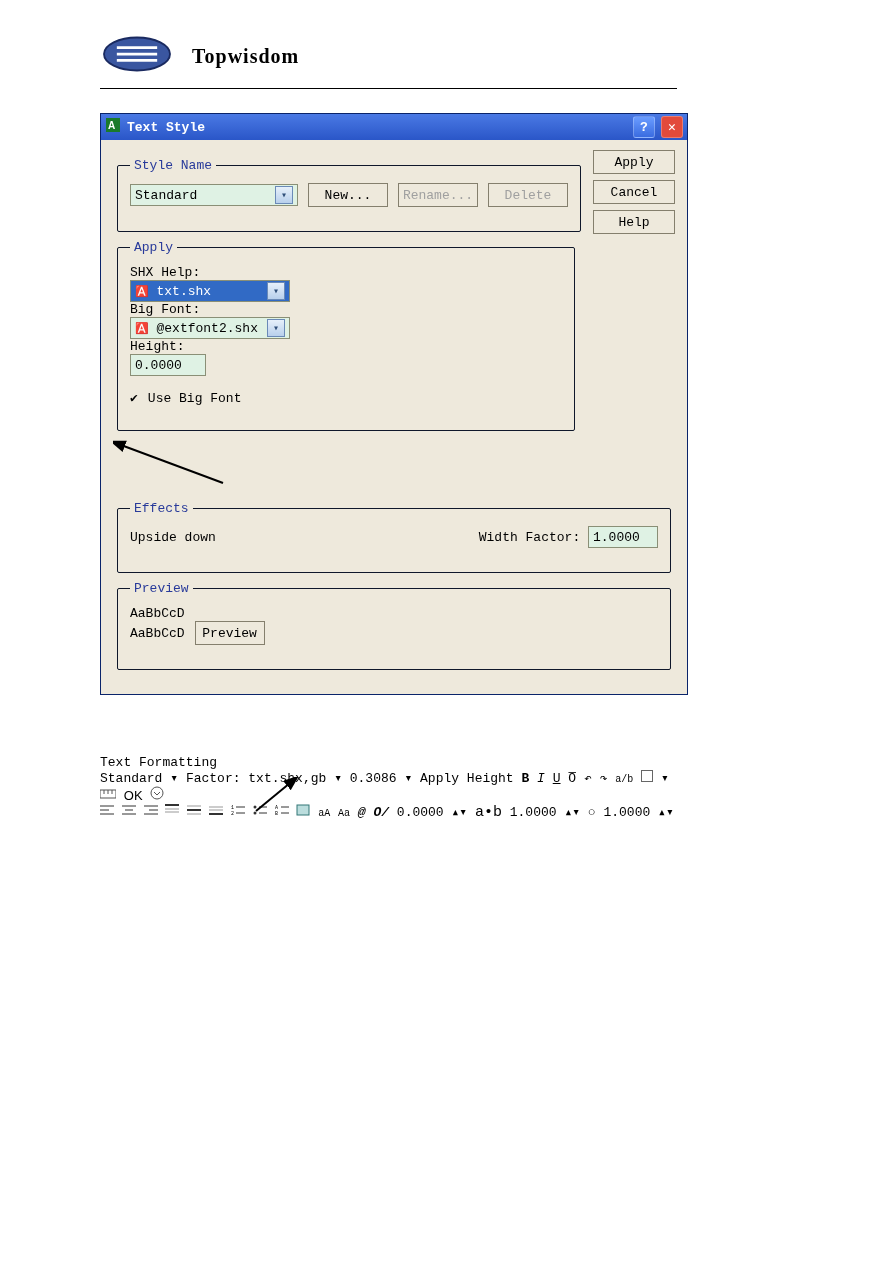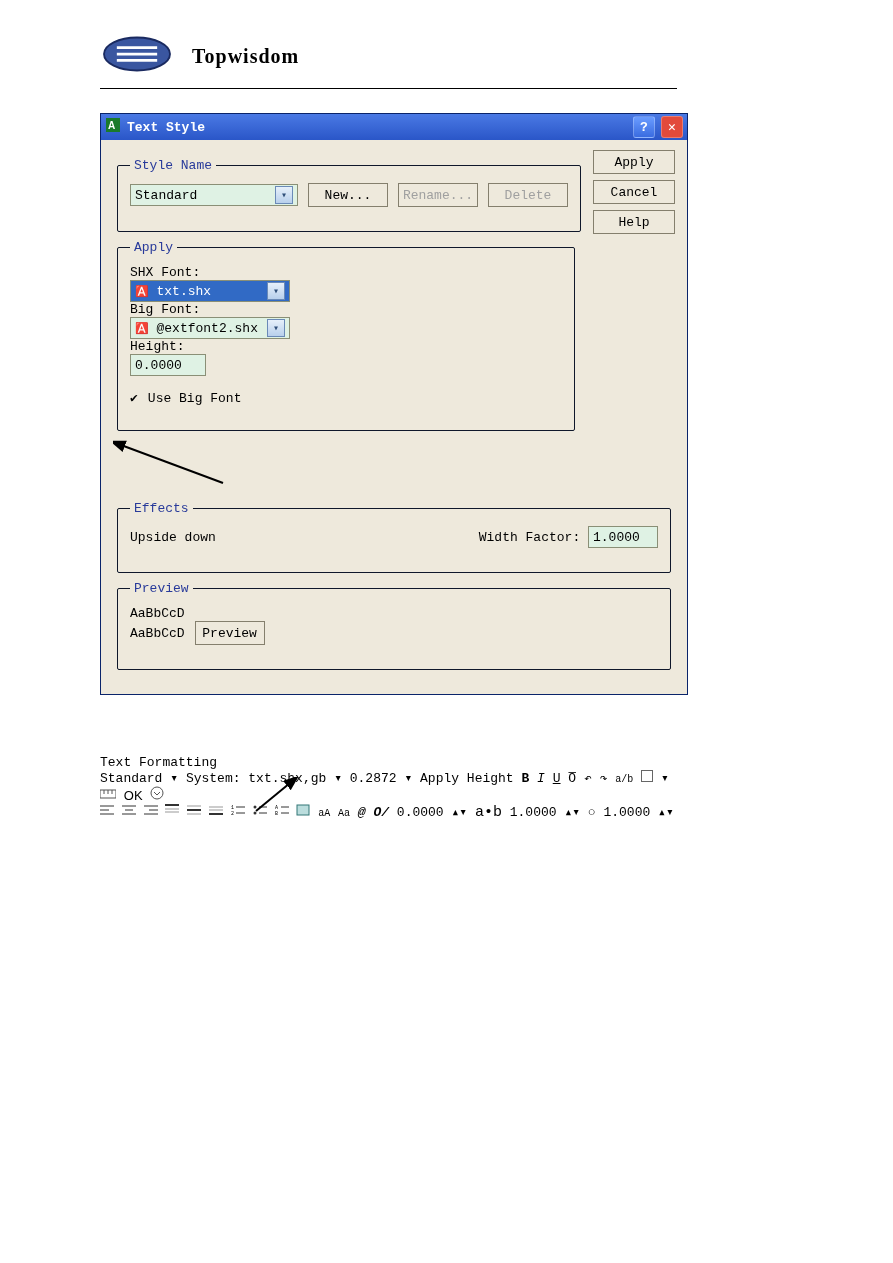--- a/index.html
+++ b/index.html
@@ -145,21 +145,21 @@
           <span class="btn">New...</span>
           <span class="btn disabled">Rename...</span>
           <span class="btn disabled">Delete</span>
         </div>
       </fieldset>
 
       <fieldset style="margin-right:100px;">
         <legend>Apply</legend>
         <div class="font-row">
           <div class="font-col" style="width:164px;">
-            <span class="label">SHX Font:</span>
+            <span class="label">SHX Help:</span>
             <span class="dropdown sel" style="width:160px;">
               <span style="font-size:11px;">🅰️</span>&nbsp;
               <span>txt.shx</span>
               <span class="dd-arrow">▾</span>
             </span>
           </div>
           <div class="font-col" style="width:164px;">
             <span class="label">Big Font:</span>
             <span class="dropdown" style="width:160px;">
               <span style="font-size:11px;">🅰️</span>&nbsp;
@@ -224,25 +224,25 @@
   <div class="tbwrap">
     <div class="toolbar">
       <div class="toolbar-title">Text Formatting</div>
 
       <div class="toolbar-row">
         <span class="tb-dd" style="width:110px;">
           <span>Standard</span>
           <span class="dd-arrow">▾</span>
         </span>
         <span class="tb-dd" style="width:150px;">
-          <span>System: txt.shx,gb</span>
+          <span>Factor: txt.shx,gb</span>
           <span class="dd-arrow">▾</span>
         </span>
         <span class="tb-dd" style="width:66px;">
-          <span>0.2872</span>
+          <span>0.3086</span>
           <span class="dd-arrow">▾</span>
         </span>
         <span class="tooltip-box">Apply Height</span>
         <span class="sep"></span>
         <span class="tool-icon gray" style="font-weight:bold;">B</span>
         <span class="tool-icon gray" style="font-style:italic;">I</span>
         <span class="tool-icon" style="text-decoration:underline;">U</span>
         <span class="tool-icon">O̅</span>
         <span class="sep"></span>
         <span class="tool-icon">↶</span>

